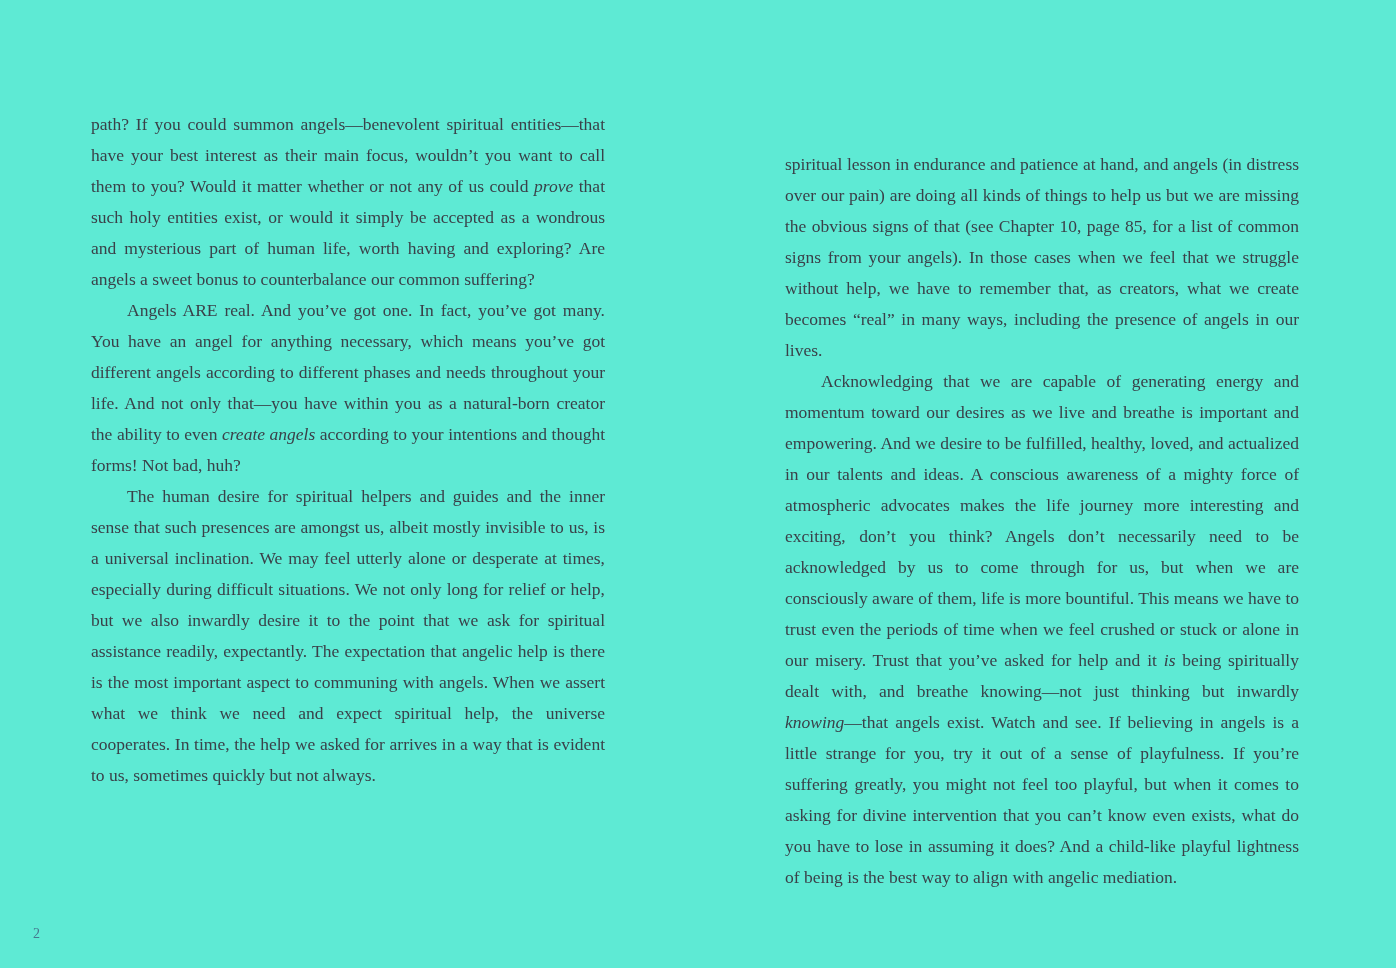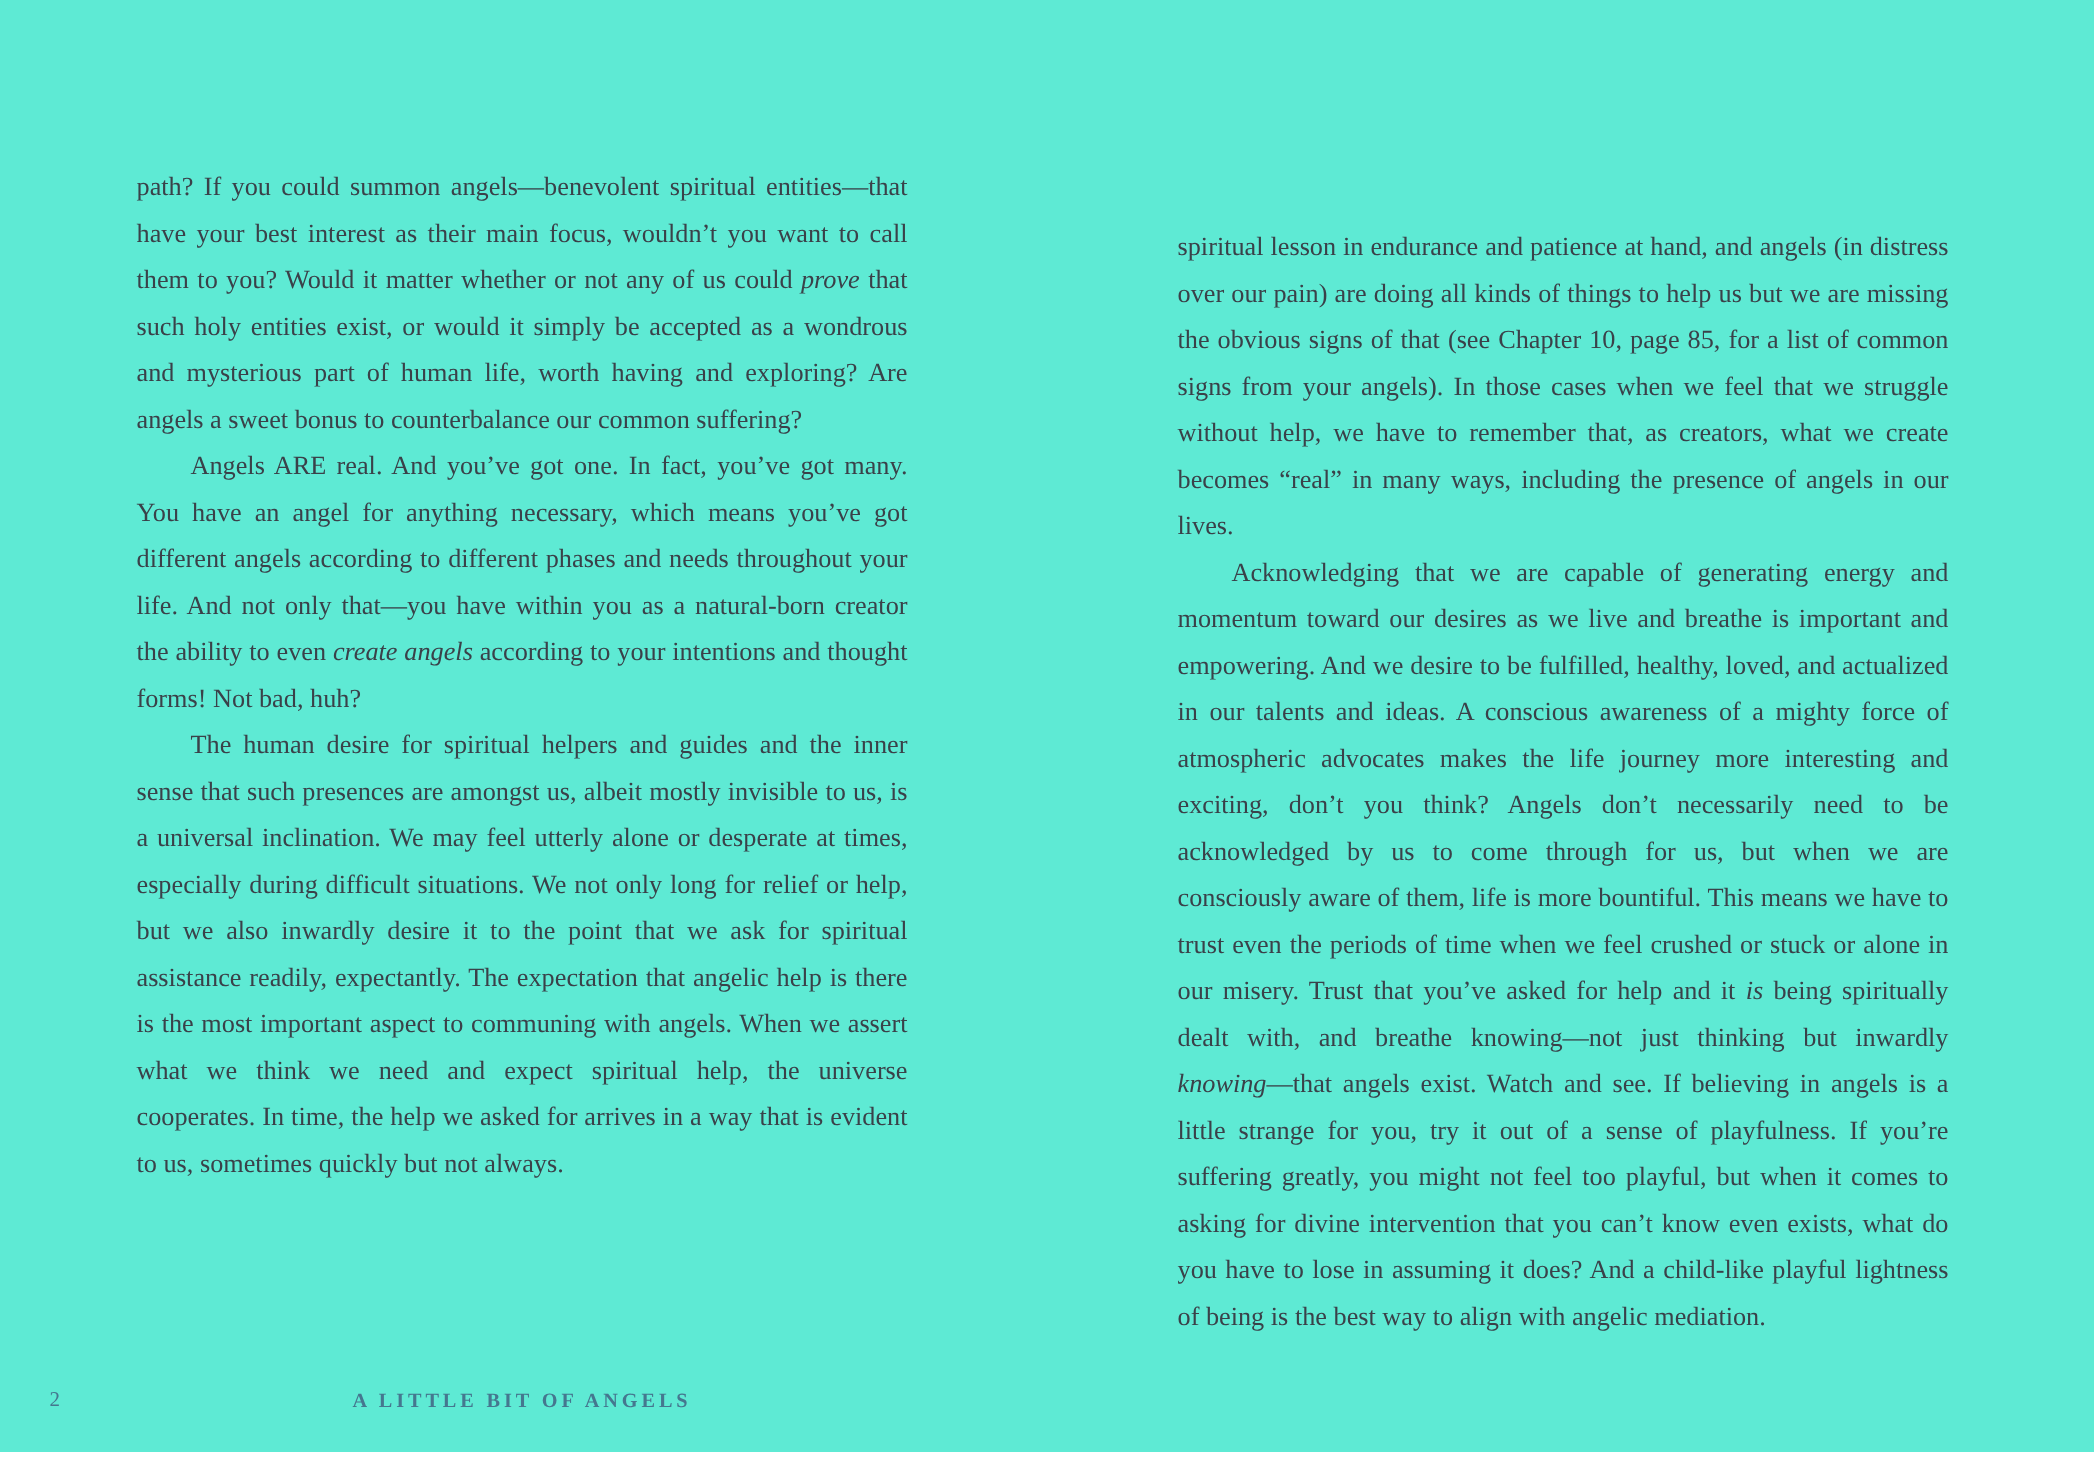--- a/index.html
+++ b/index.html
@@ -74,21 +74,20 @@
 <div class="spread">
 
   <section class="page left">
     <div class="body-text">
         <p class=""><span>path? If you could summon angels—benevolent spiritual entities—that have your best interest as their main focus, wouldn’t you want to call them to you? Would it matter whether or not any of us could </span><i>prove</i><span> that such holy entities exist, or would it simply be accepted as a wondrous and mysterious part of human life, worth having and exploring? Are angels a sweet bonus to counterbalance our common suffering?</span></p>
         <p class="indent"><span>Angels ARE real. And you’ve got one. In fact, you’ve got many. You have an angel for anything necessary, which means you’ve got different angels according to different phases and needs throughout your life. And not only that—you have within you as a natural-born creator the ability to even </span><i>create angels</i><span> according to your intentions and thought forms! Not bad, huh?</span></p>
         <p class="indent"><span>The human desire for spiritual helpers and guides and the inner sense that such presences are amongst us, albeit mostly invisible to us, is a universal inclination. We may feel utterly alone or desperate at times, especially during difficult situations. We not only long for relief or help, but we also inwardly desire it to the point that we ask for spiritual assistance readily, expectantly. The expectation that angelic help is there is the most important aspect to communing with angels. When we assert what we think we need and expect spiritual help, the universe cooperates. In time, the help we asked for arrives in a way that is evident to us, sometimes quickly but not always.</span></p>
       </div>
     <footer class="page-footer">
       <span class="page-number">2</span>
-      <span class="running-head">A LITTLE BIT OF ANGELS</span>
     </footer>
   </section>
 
   <section class="page right">
     <div class="body-text">
         <p class=""><span>spiritual lesson in endurance and patience at hand, and angels (in distress over our pain) are doing all kinds of things to help us but we are missing the obvious signs of that (see Chapter 10, page 85, for a list of common signs from your angels). In those cases when we feel that we struggle without help, we have to remember that, as creators, what we create becomes “real” in many ways, including the presence of angels in our lives.</span></p>
         <p class="indent"><span>Acknowledging that we are capable of generating energy and momentum toward our desires as we live and breathe is important and empowering. And we desire to be fulfilled, healthy, loved, and actualized in our talents and ideas. A conscious awareness of a mighty force of atmospheric advocates makes the life journey more interesting and exciting, don’t you think? Angels don’t necessarily need to be acknowledged by us to come through for us, but when we are consciously aware of them, life is more bountiful. This means we have to trust even the periods of time when we feel crushed or stuck or alone in our misery. Trust that you’ve asked for help and it </span><i>is</i><span> being spiritually dealt with, and breathe knowing—not just thinking but inwardly </span><i>knowing</i><span>—that angels exist. Watch and see. If believing in angels is a little strange for you, try it out of a sense of playfulness. If you’re suffering greatly, you might not feel too playful, but when it comes to asking for divine intervention that you can’t know even exists, what do you have to lose in assuming it does? And a child-like playful lightness of being is the best way to align with angelic mediation.</span></p>
       </div>
     <footer class="page-footer">
       <span class="page-number">3</span>

